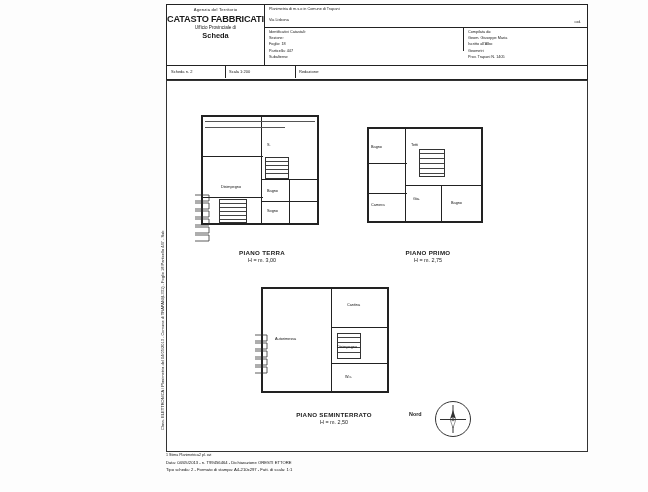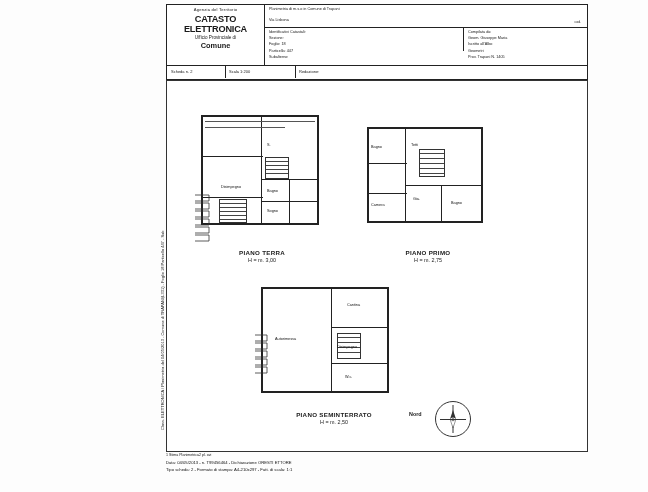--- a/index.html
+++ b/index.html
@@ -60,23 +60,23 @@
   .needle{position:absolute;left:8px;top:8px;width:18px;height:18px;}
 </style>
 </head>
 <body>
 
 <div id="sheet">
 
   <div class="hdr">
     <div class="hdr-left">
       <div class="ag">Agenzia del Territorio</div>
-      <div class="cat">CATASTO ELETTRONICA</div>
+      <div class="cat">CATASTO FABBRICATI</div>
       <div class="uff">Ufficio Provinciale di</div>
-      <div class="trap">Comune</div>
+      <div class="trap">Scheda</div>
     </div>
 
     <div class="hdr-right">
       <div class="line-top">Planimetria di m.s.o in Comune di Trapani</div>
       <div class="line-top2">Via Lisbona</div>
       <div class="noteq">cod.</div>
       <div class="sep-h"></div>
       <div class="sep-v"></div>
 
       <div class="ident">

